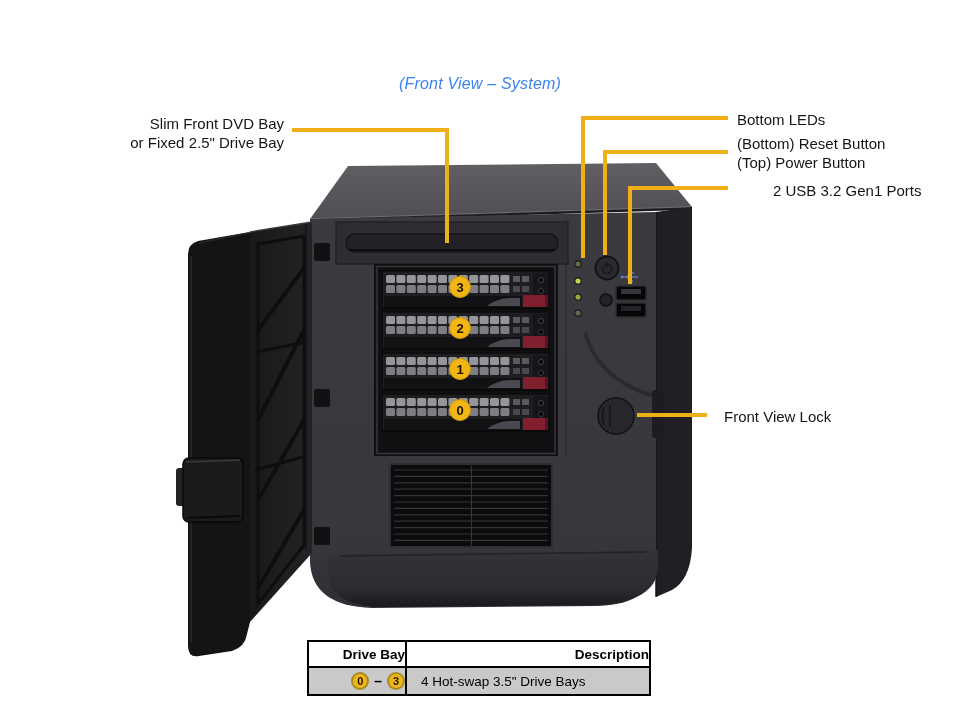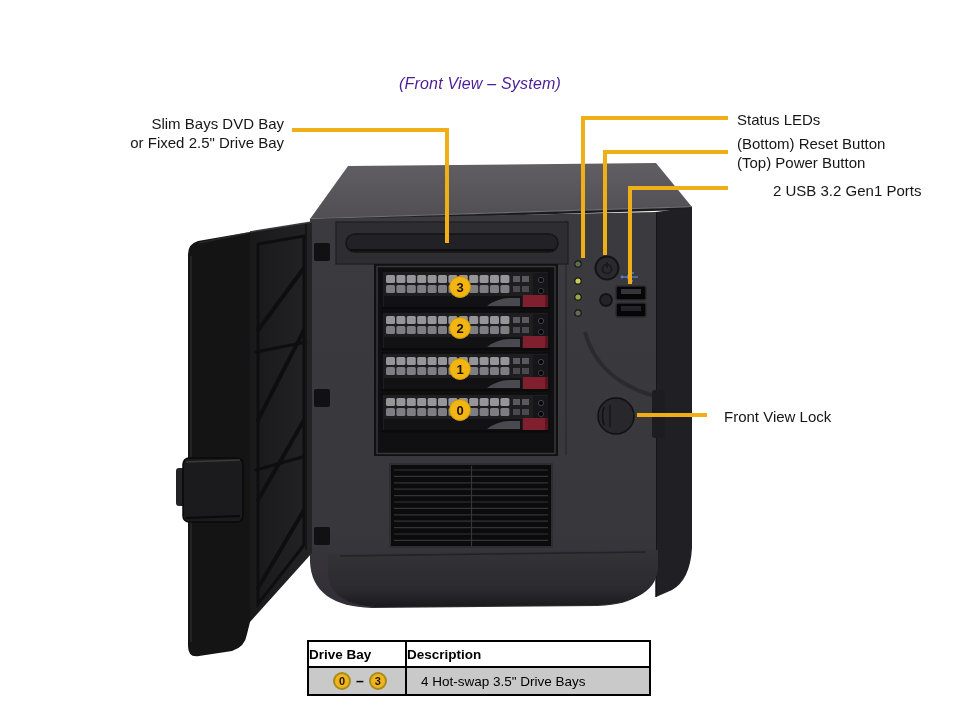--- a/index.html
+++ b/index.html
@@ -1,35 +1,35 @@
 <!DOCTYPE html>
 <html><head>
 <meta charset="utf-8">
 <style>
   html,body{margin:0;padding:0;background:#fff;}
   .page{position:relative;width:960px;height:720px;background:#ffffff;
         font-family:"Liberation Sans",sans-serif;color:#111;overflow:hidden;}
   .abs{position:absolute;}
   .figure-title{left:0;top:75px;width:960px;text-align:center;
-        font-size:16px;font-style:italic;color:#4c1d95;letter-spacing:.2px;}
+        font-size:16px;font-style:italic;color:#3b82f6;letter-spacing:.2px;}
   .callout{font-size:15px;color:#161616;line-height:19px;white-space:nowrap;}
   .callout-left{left:80px;top:114px;width:204px;text-align:right;}
   .co-status{left:737px;top:110px;}
   .co-power{left:737px;top:134px;}
   .co-usb{left:737px;top:181px;margin-left:36px;}
   .co-lock{left:724px;top:407px;}
   .bay-badge{width:22px;height:22px;border-radius:50%;
         background:#f2b513;border:1px solid #c9970d;box-sizing:border-box;
         display:flex;align-items:center;justify-content:center;
         font-size:13px;font-weight:bold;color:#1c1000;}
   svg{position:absolute;left:0;top:0;}
   table.spec{position:absolute;left:307px;top:640px;width:338px;
         border-collapse:collapse;table-layout:fixed;}
   table.spec td{border:2px solid #000;font-size:13.5px;color:#000;
-        padding:0;height:24px;text-align:left;vertical-align:middle;}
+        padding:0;height:24px;text-align:right;vertical-align:middle;}
   table.spec .hdr td{background:#ffffff;font-weight:bold;}
   table.spec .row td{background:#c9c9c9;height:26px;padding-left:24px;}
   .col-bay{width:96px;}
   .col-desc{width:242px;}
   .desc-cell{text-align:left !important;padding-left:14px !important;font-size:13px;}
   .tbl-badge{display:inline-flex;width:18px;height:18px;border-radius:50%;
         background:#f0b41e;border:2px solid #a58c1d;box-sizing:border-box;
         align-items:center;justify-content:center;
         font-size:11px;font-weight:bold;color:#241a00;vertical-align:middle;}
   .tbl-dash{display:inline-block;margin:0 5px;font-weight:bold;font-size:14px;
@@ -240,25 +240,25 @@
       <polyline points="728,118 583,118 583,258"></polyline>
       <polyline points="728,152 605,152 605,255"></polyline>
       <polyline points="728,188 630,188 630,284"></polyline>
       <polyline points="637,415 707,415"></polyline>
     </g>
   </svg>
 
   <div class="abs figure-title">(Front View – System)</div>
 
   <div class="abs callout callout-left">
-    <div>Slim Bays DVD Bay</div>
+    <div>Slim Front DVD Bay</div>
     <div>or Fixed 2.5" Drive Bay</div>
   </div>
 
-  <div class="abs callout co-status">Status LEDs</div>
+  <div class="abs callout co-status">Bottom LEDs</div>
 
   <div class="abs callout co-power">
     <div>(Bottom) Reset Button</div>
     <div>(Top) Power Button</div>
   </div>
 
   <div class="abs callout co-usb">2 USB 3.2 Gen1 Ports</div>
 
   <div class="abs callout co-lock">Front View Lock</div>
 

